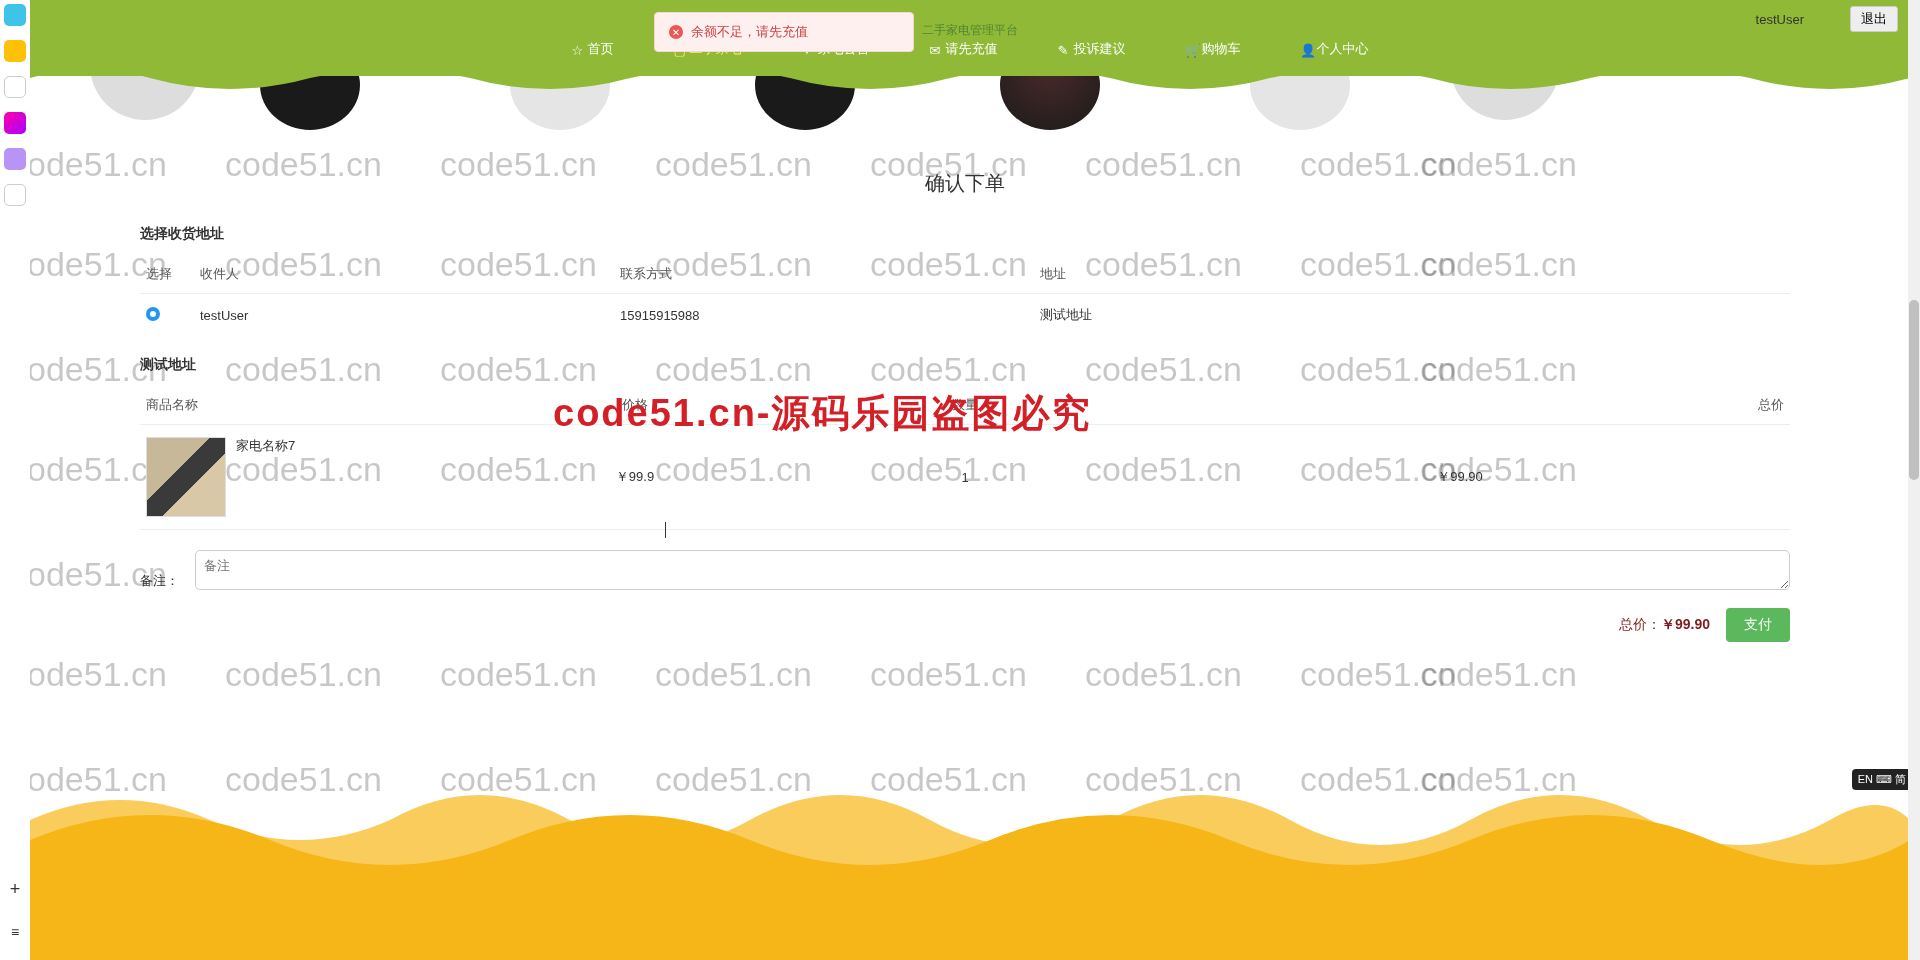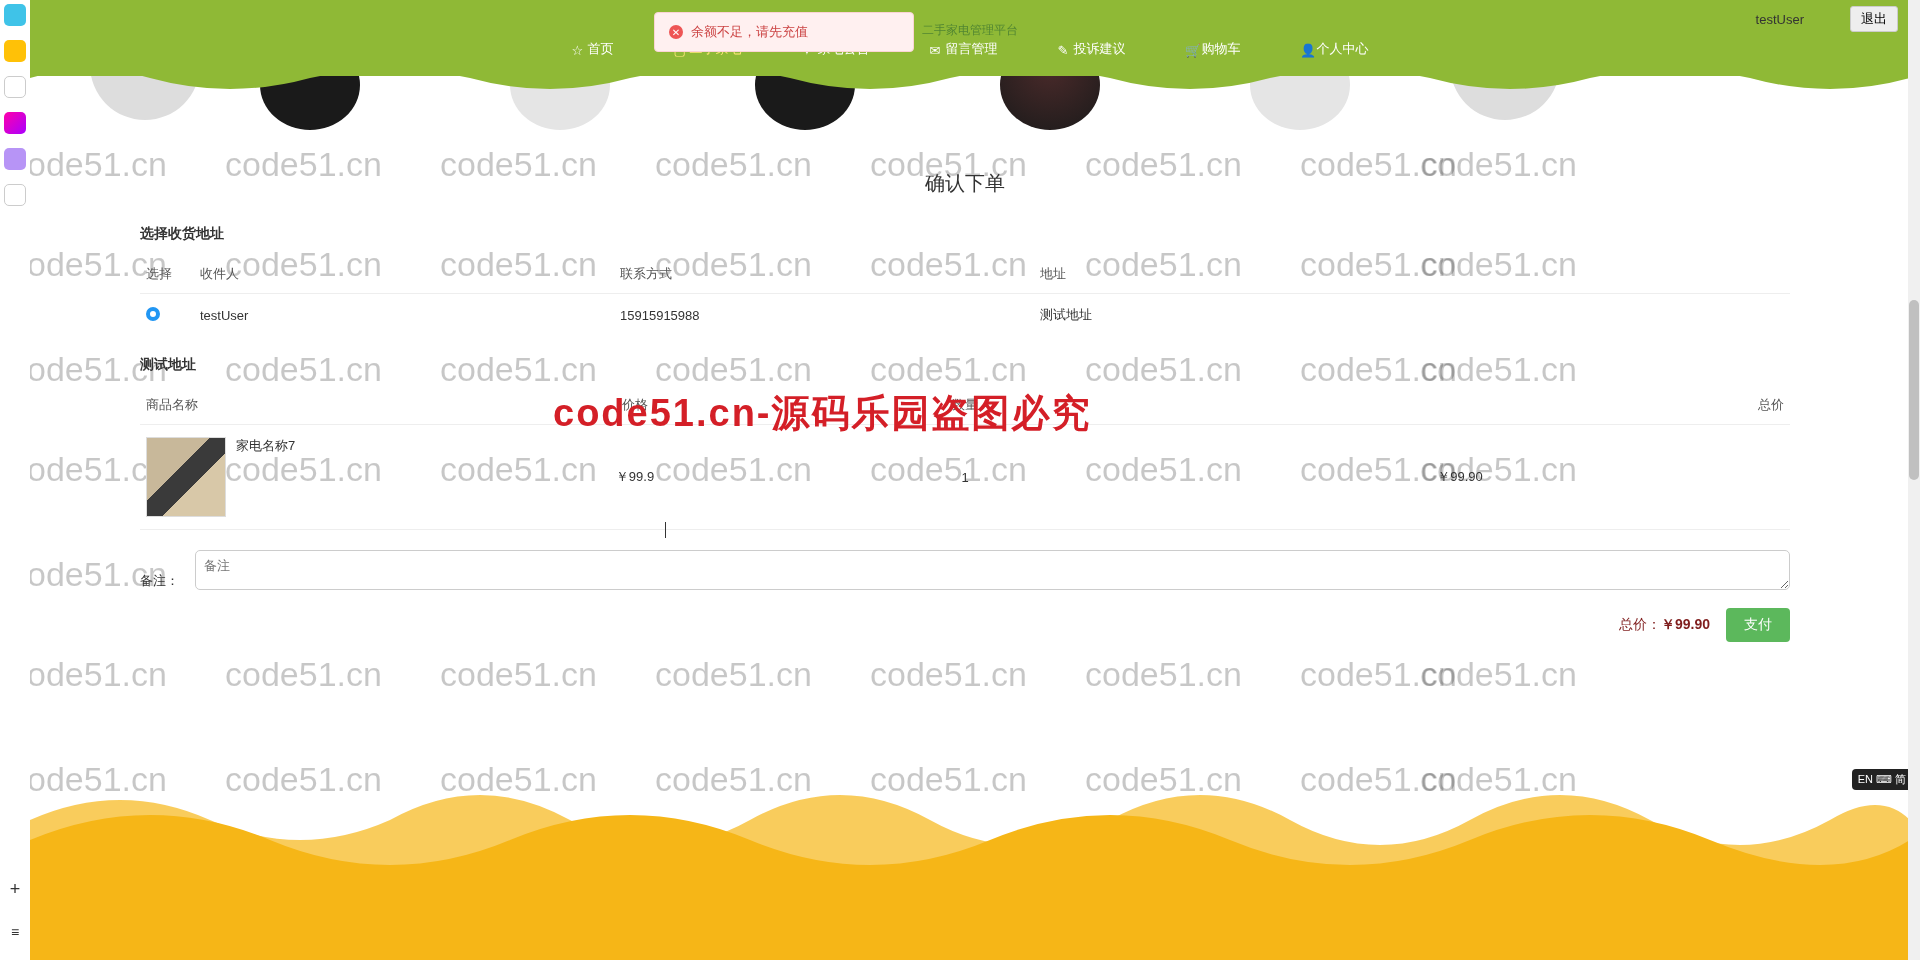--- a/index.html
+++ b/index.html
@@ -183,21 +183,21 @@
       <div class="item active">
           <span class="ic">▢</span>
           <span>二手家电</span>
         </div>
       <div class="item">
           <span class="ic">✦</span>
           <span>家电公告</span>
         </div>
       <div class="item">
           <span class="ic">✉</span>
-          <span>留言管理</span>
+          <span>请先充值</span>
         </div>
       <div class="item">
           <span class="ic">✎</span>
           <span>投诉建议</span>
         </div>
       <div class="item">
           <span class="ic">🛒</span>
           <span>购物车</span>
         </div>
       <div class="item">

